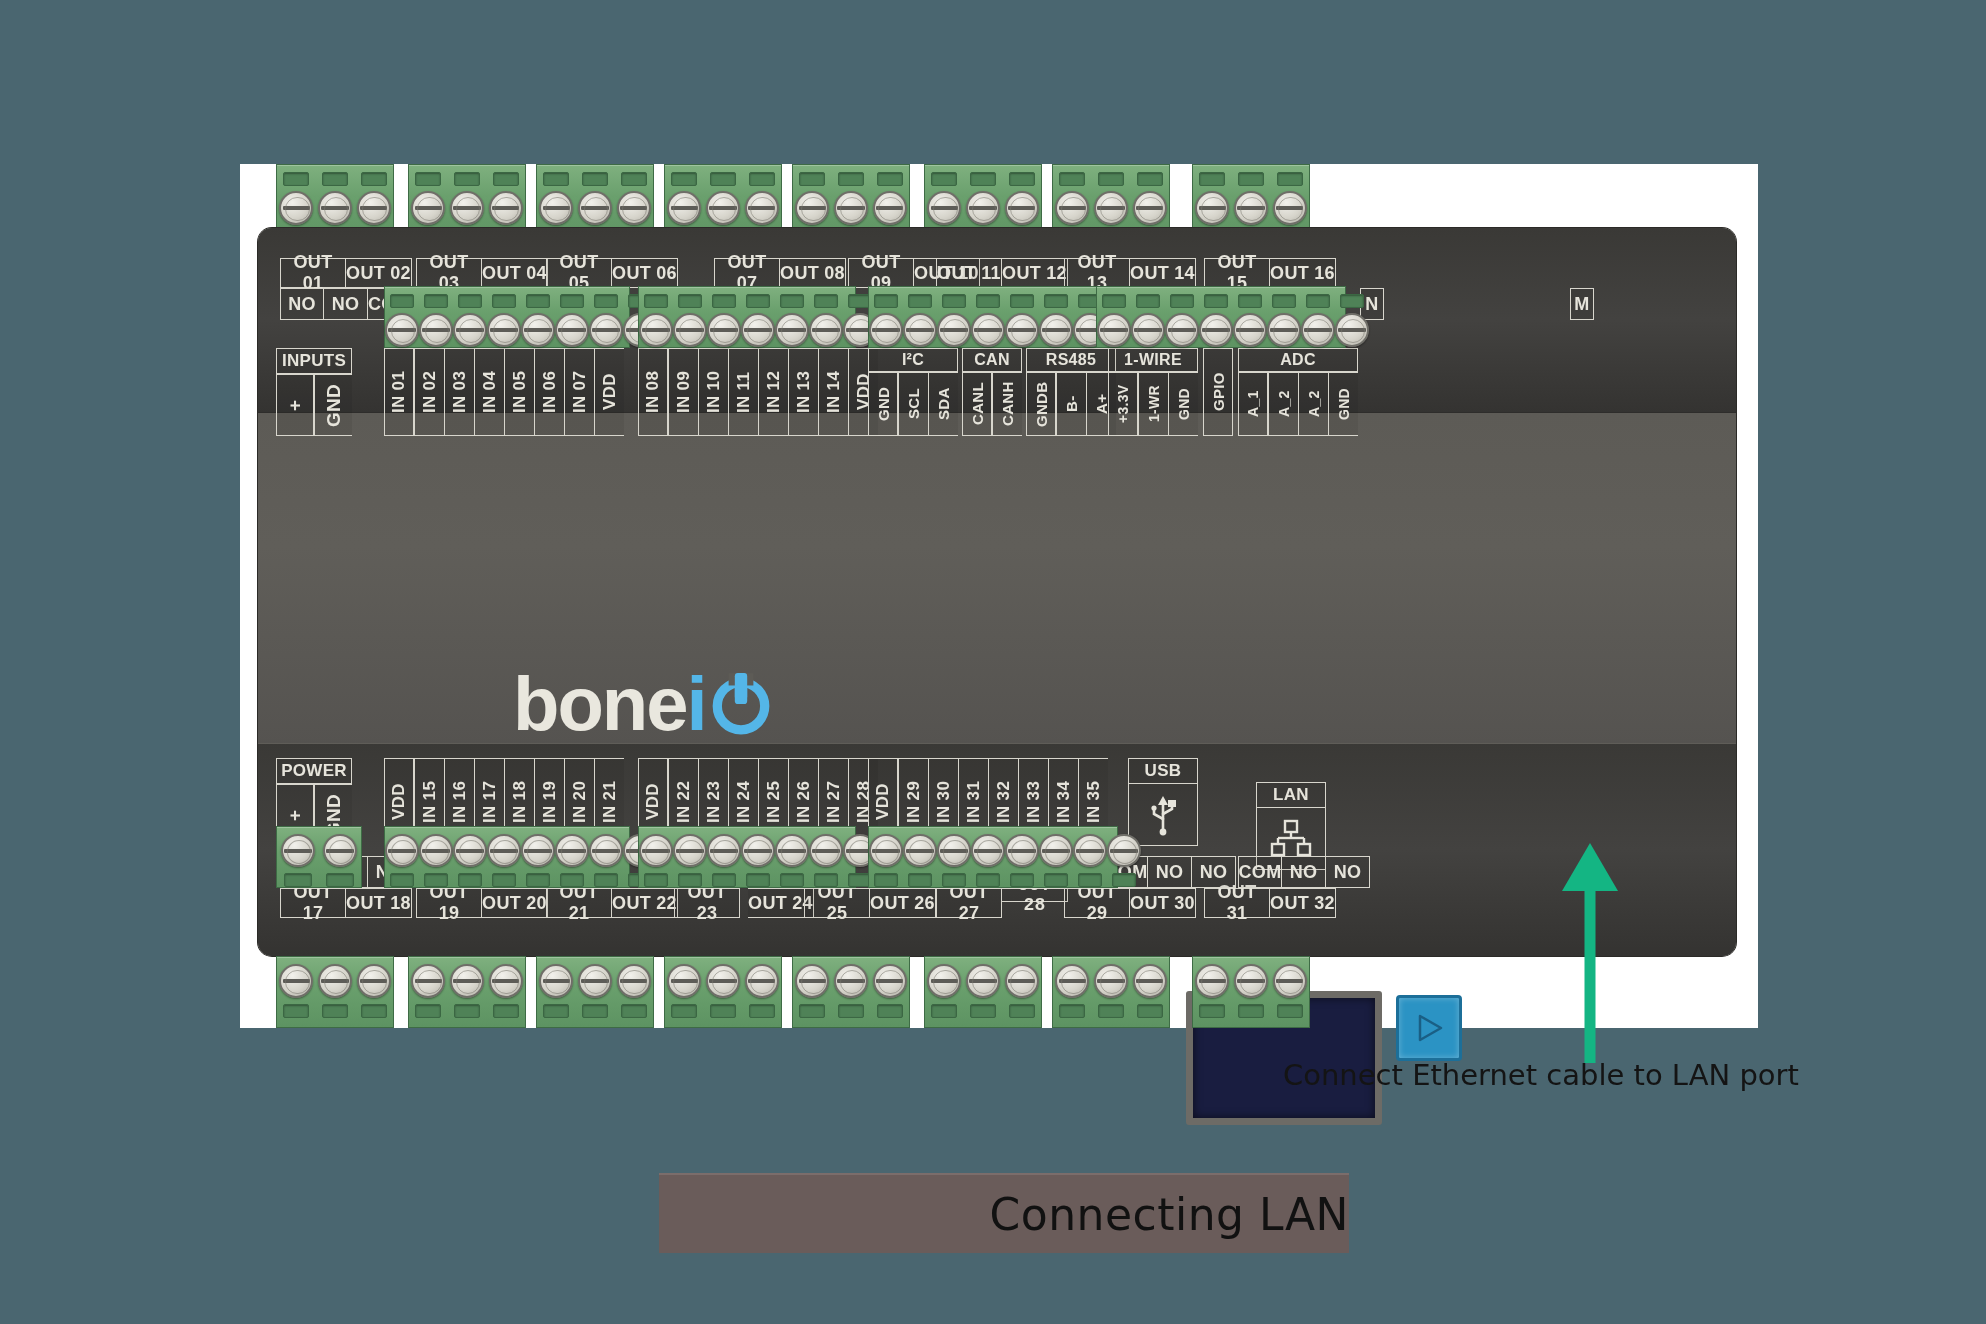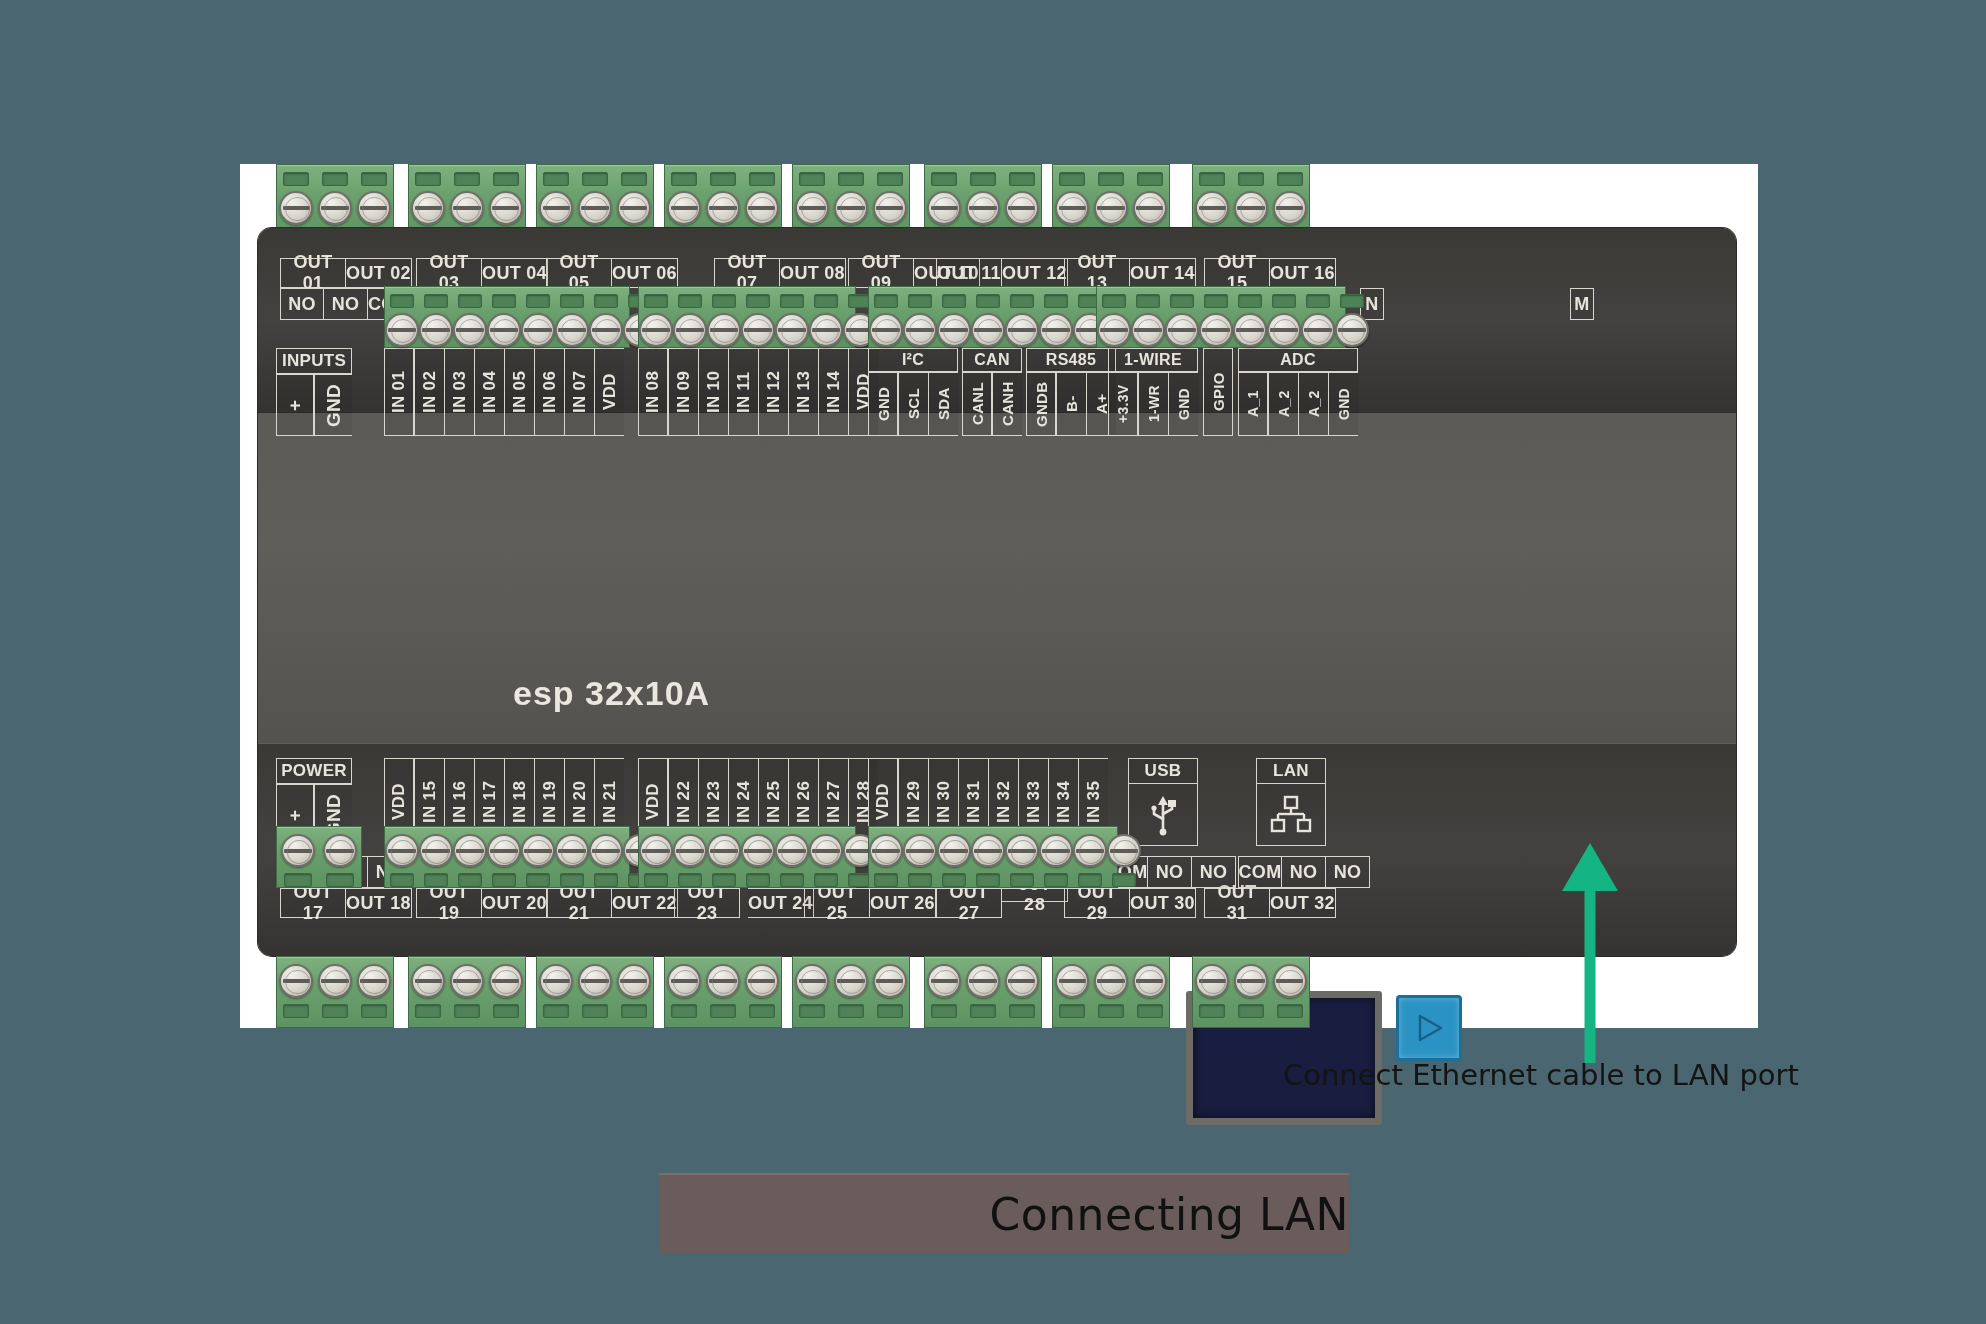--- a/index.html
+++ b/index.html
@@ -256,20 +256,30 @@
       </div>
     </div>
 
   <div id="device">
 
     <div class="band" id="band-top"></div>
     <div id="band-mid">
       <div id="mid-seam"></div>
 
       <div id="logo">
+        <div id="logo-word">
+          <span class="lw-bone">bone</span><span class="lw-i">i</span><span id="power-glyph">
+            <svg viewBox="0 0 64 64" width="66" height="66">
+              <circle cx="32" cy="35" r="23" fill="none" stroke="#54b6e8" stroke-width="9"></circle>
+              <rect x="26" y="3" width="12" height="30" rx="3" fill="#54b6e8"></rect>
+              <rect x="20" y="3" width="24" height="12" fill="#5d5b56"></rect>
+              <rect x="26" y="3" width="12" height="26" rx="3" fill="#54b6e8"></rect>
+            </svg>
+          </span>
+        </div>
         <div id="logo-sub">esp 32x10A</div>
       </div>
 
       <div id="oled"></div>
 
       <div id="blue-btn">
         <svg width="34" height="34" viewBox="0 0 34 34">
           <polygon points="8,5 29,17 8,29" fill="none" stroke="#1a5f85" stroke-width="2.5" stroke-linejoin="round"></polygon>
         </svg>
       </div>
@@ -424,21 +434,21 @@
                 <polygon points="17,3 22,12 12,12" fill="#e6e4db" stroke="none"></polygon>
                 <circle cx="17" cy="39" r="3.4" fill="#e6e4db" stroke="none"></circle>
                 <path d="M17 26 L8 21 L8 17"></path>
                 <circle cx="8" cy="15" r="2.6" fill="#e6e4db" stroke="none"></circle>
                 <path d="M17 21 L26 16 L26 13"></path>
                 <rect x="22" y="7" width="8" height="7" fill="#e6e4db" stroke="none"></rect>
               </g>
             </svg>
           </div>
         </div>
-        <div style="position: absolute; left: 998px; top: 530px; width: 70px; height: 88px; border-radius: 24px;">
+        <div style="position: absolute; left: 998px; top: 554px; width: 70px; height: 88px; border-radius: 24px;">
           <div class="lbl" style="position:absolute;left:0;top:0;width:70px;height:26px;font-size:17px;">LAN</div>
           <div class="lbl" style="position:absolute;left:0;top:26px;width:70px;height:62px;border-top:none;">
             <svg width="42" height="40" viewBox="0 0 42 40">
               <g stroke="#e6e4db" stroke-width="2.4" fill="none">
                 <rect x="15" y="2" width="12" height="11"></rect>
                 <line x1="21" y1="13" x2="21" y2="19"></line>
                 <line x1="8" y1="19" x2="34" y2="19"></line>
                 <line x1="8" y1="19" x2="8" y2="25"></line>
                 <line x1="34" y1="19" x2="34" y2="25"></line>
                 <rect x="2" y="25" width="12" height="11"></rect>

